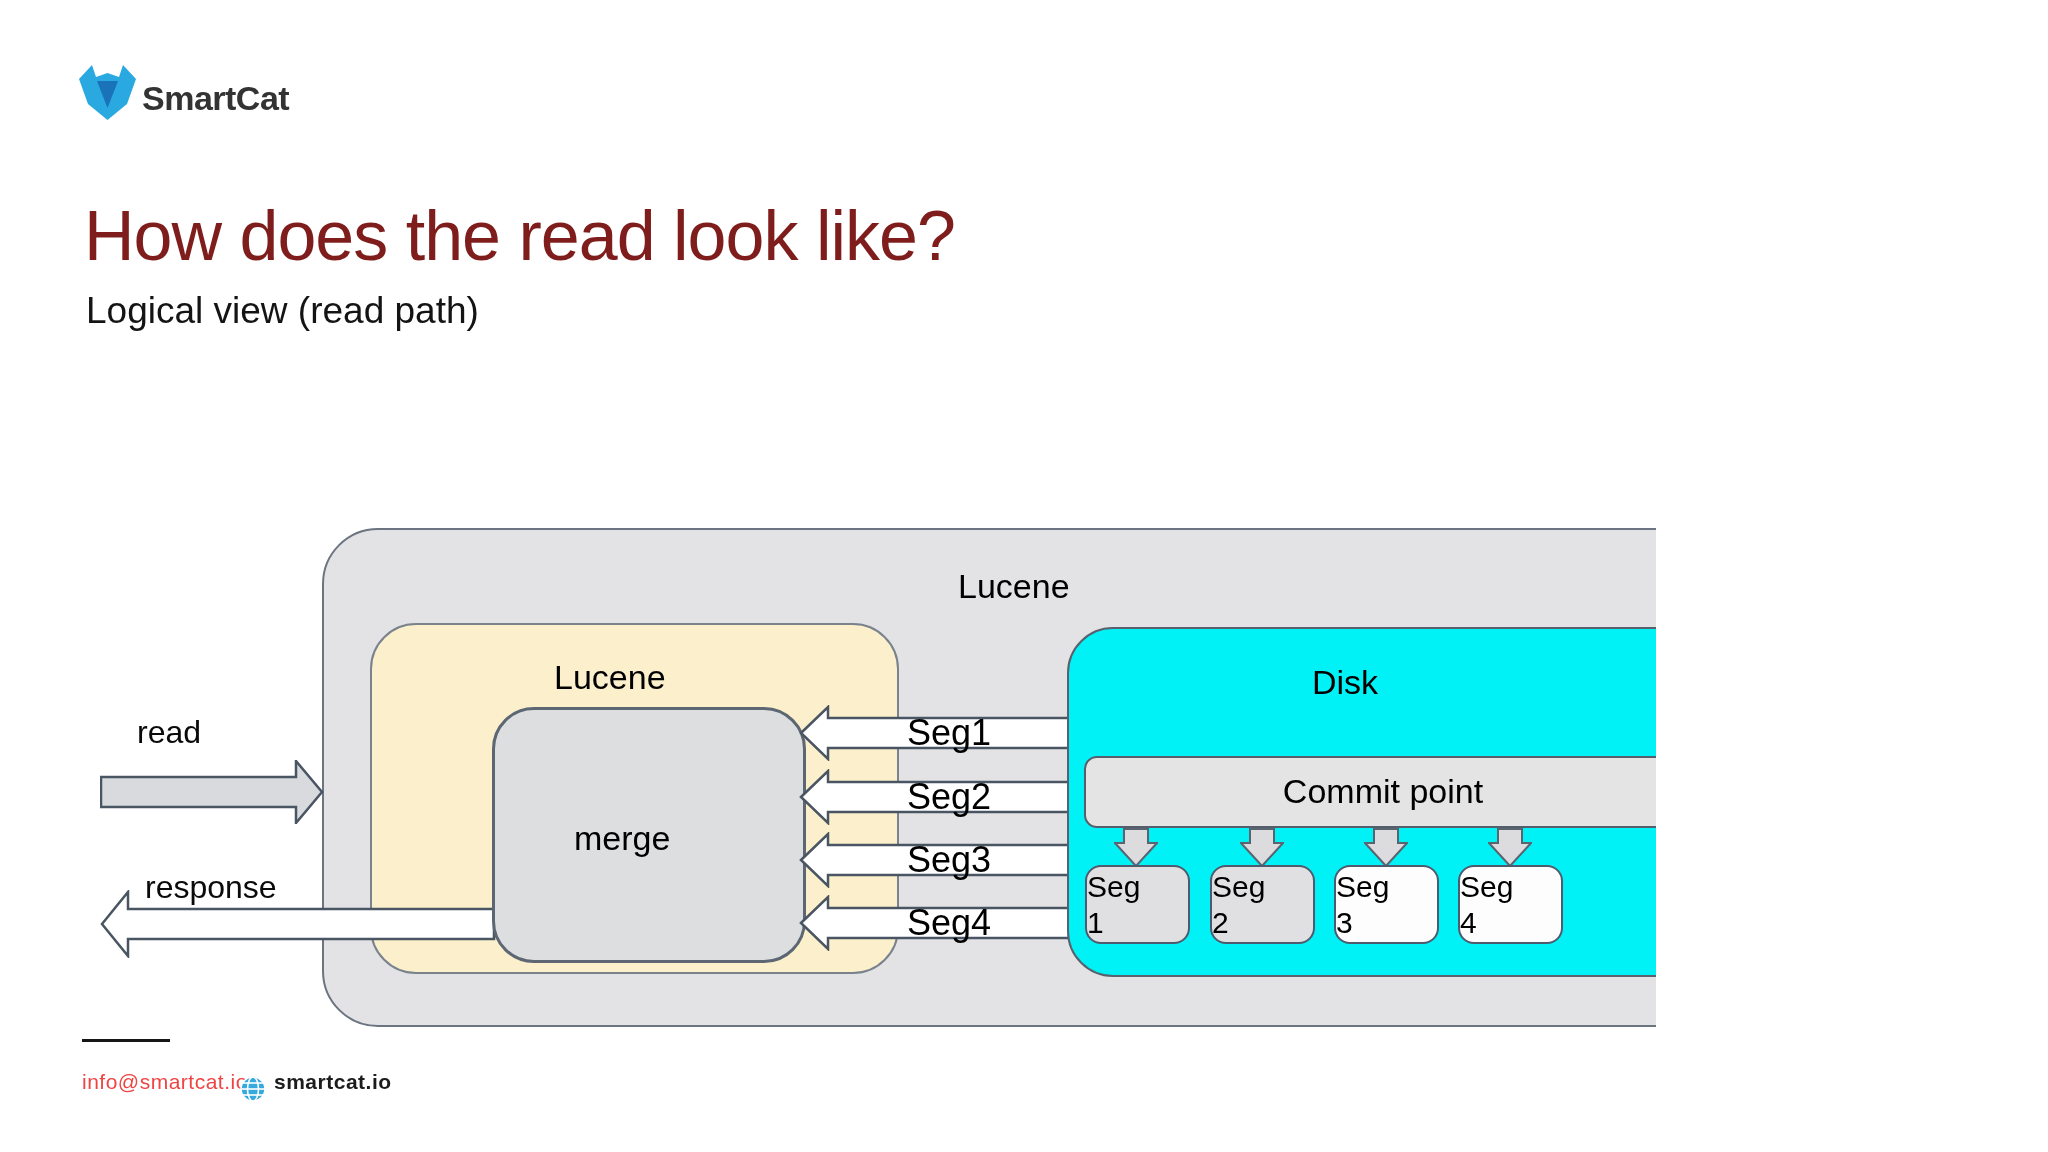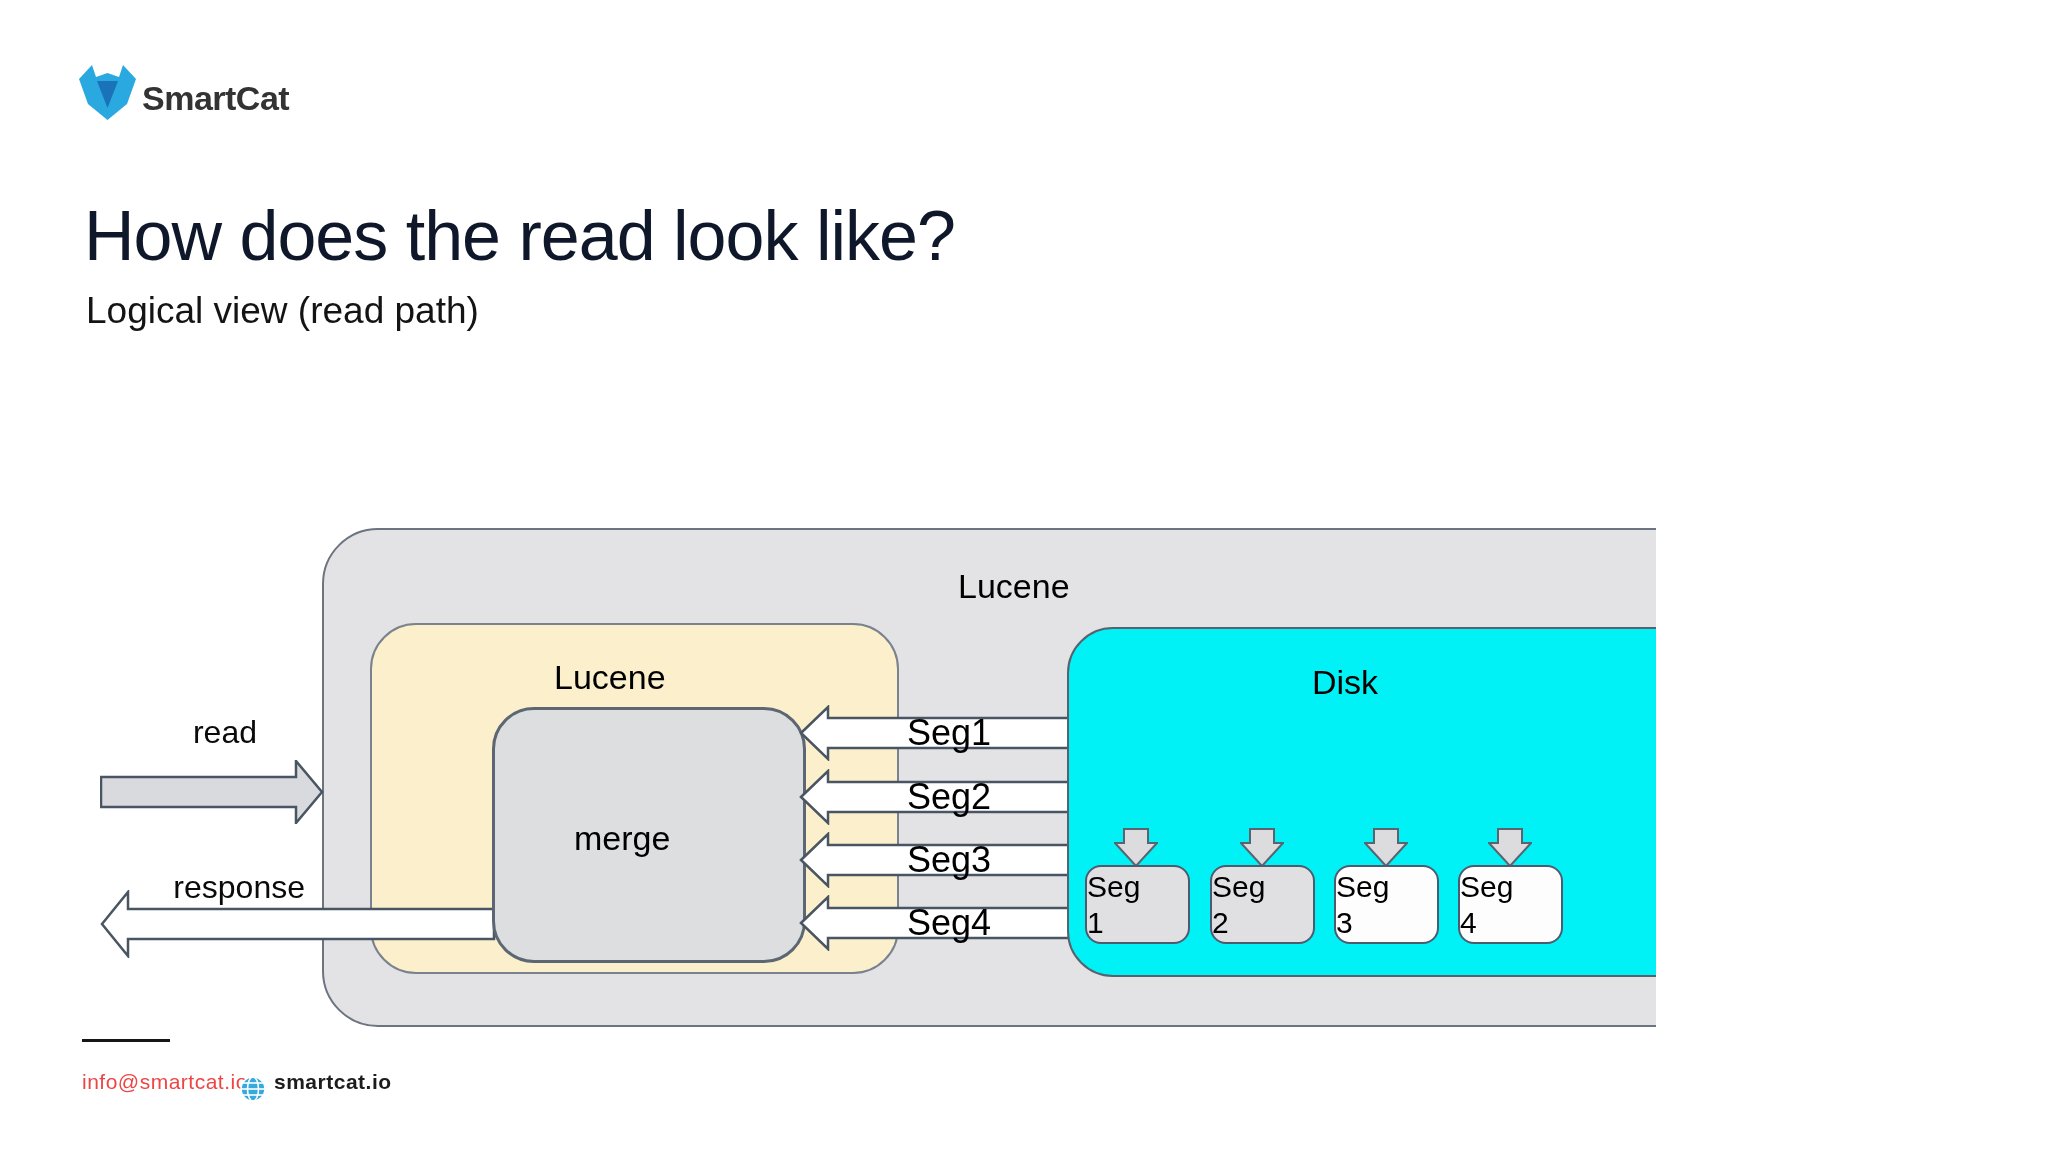--- a/index.html
+++ b/index.html
@@ -3,21 +3,21 @@
 <meta charset="utf-8">
 <style>
   html,body{margin:0;padding:0;background:#fff;}
   #canvas{position:relative;width:1656px;height:1152px;background:#ffffff;overflow:hidden;
           font-family:"Liberation Sans",sans-serif;color:#000;}
   #canvas *{box-sizing:border-box;}
   .abs{position:absolute;}
 
   
   .brand-word{position:absolute;left:142px;top:79px;font-size:34px;font-weight:bold;color:#333;letter-spacing:-0.5px;}
-  .slide-title{position:absolute;left:84px;top:196px;font-size:70px;color:#0f172a;letter-spacing:-1px;}
+  .slide-title{position:absolute;left:84px;top:196px;font-size:70px;color:#7f1d1d;letter-spacing:-1px;}
   .slide-subtitle{position:absolute;left:86px;top:290px;font-size:37px;color:#141414;}
 
   
   .lucene-box{position:absolute;left:322px;top:528px;width:1419px;height:499px;
               background:#e3e3e5;border:2px solid #6b7480;border-radius:56px;}
   .memory-box{position:absolute;left:370px;top:623px;width:529px;height:351px;
               background:#fbf0cb;border:2px solid #79828d;border-radius:46px;}
   .merge-box{position:absolute;left:492px;top:707px;width:314px;height:256px;
              background:#dddee0;border:3px solid #5d6773;border-radius:42px;}
   .disk-box{position:absolute;left:1067px;top:627px;width:641px;height:350px;
@@ -30,21 +30,21 @@
   
   .seg-box{position:absolute;top:865px;width:105px;height:79px;border:2px solid #4d5b6e;border-radius:16px;
            text-align:left;font-size:30px;line-height:36px;padding-top:2px;}
   .seg-gray{background:#e0e0e2;}
   .seg-white{background:#fdfdfe;}
 
   
   .seg-arrow{position:absolute;left:799px;width:275px;height:56px;}
   .seg-arrow-label{position:absolute;left:903px;width:92px;text-align:center;font-size:36px;height:56px;line-height:56px;}
   .down-arrow{position:absolute;top:828px;width:44px;height:39px;}
-  .flow-label{position:absolute;text-align:right;font-size:32px;color:#0a0a0a;}
+  .flow-label{position:absolute;text-align:left;font-size:32px;color:#0a0a0a;}
 
   
   .footer-line{position:absolute;left:82px;top:1039px;width:88px;height:3px;background:#161616;}
   .footer-email{position:absolute;left:82px;top:1070px;font-size:21px;color:#ef4444;letter-spacing:0.5px;}
   .footer-site{position:absolute;left:274px;top:1070px;font-size:21px;font-weight:bold;color:#1c1c1c;letter-spacing:0.5px;}
 </style>
 </head>
 <body>
 
 <div id="canvas">
@@ -84,20 +84,21 @@
     <polygon points="2,28 29,2 29,13 273,13 273,43 29,43 29,54" fill="#ffffff" stroke="#4a5563" stroke-width="2.5"></polygon>
   </svg>
   <div class="seg-arrow-label" style="top:705px;">Seg1</div>
   <div class="seg-arrow-label" style="top:769px;">Seg2</div>
   <div class="seg-arrow-label" style="top:832px;">Seg3</div>
   <div class="seg-arrow-label" style="top:895px;">Seg4</div>
 
   <div class="disk-box"></div>
   <div class="dlabel" style="left:1312px;top:663px;width:150px;">Disk</div>
 
+  <div class="commit-bar">Commit point</div>
 
   <svg class="down-arrow" style="left:1114px;" viewBox="0 0 44 39">
     <polygon points="10,1 34,1 34,15 43,15 22,38 1,15 10,15" fill="#dcdcdf" stroke="#5a6470" stroke-width="2"></polygon>
   </svg>
   <svg class="down-arrow" style="left:1240px;" viewBox="0 0 44 39">
     <polygon points="10,1 34,1 34,15 43,15 22,38 1,15 10,15" fill="#dcdcdf" stroke="#5a6470" stroke-width="2"></polygon>
   </svg>
   <svg class="down-arrow" style="left:1364px;" viewBox="0 0 44 39">
     <polygon points="10,1 34,1 34,15 43,15 22,38 1,15 10,15" fill="#dcdcdf" stroke="#5a6470" stroke-width="2"></polygon>
   </svg>

